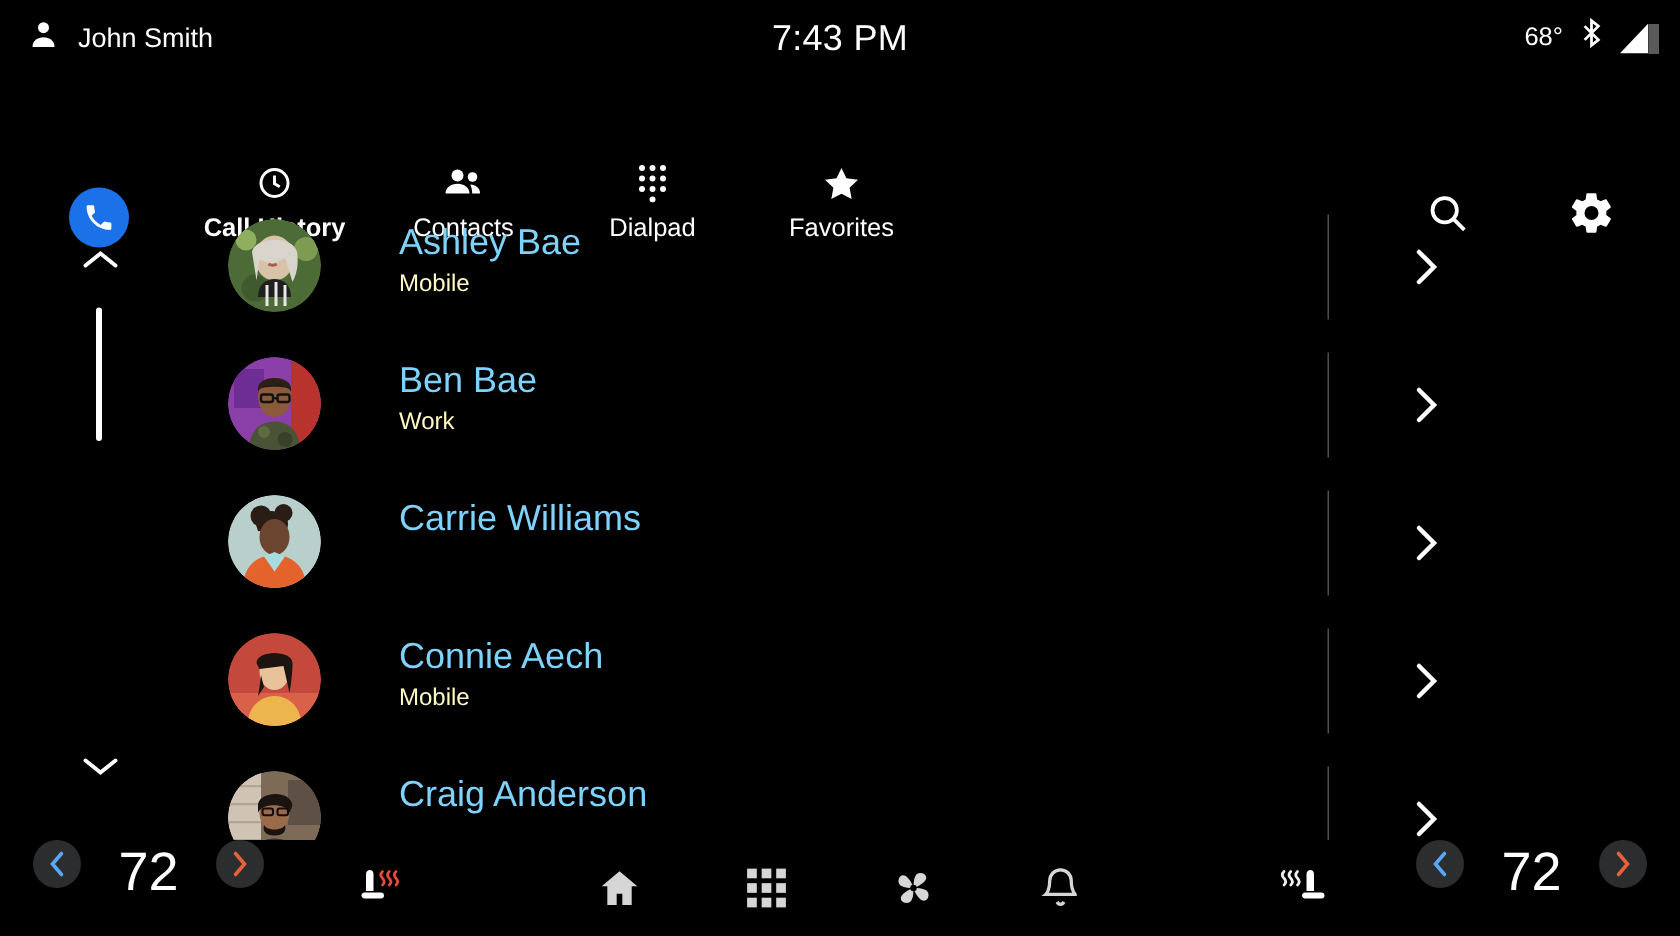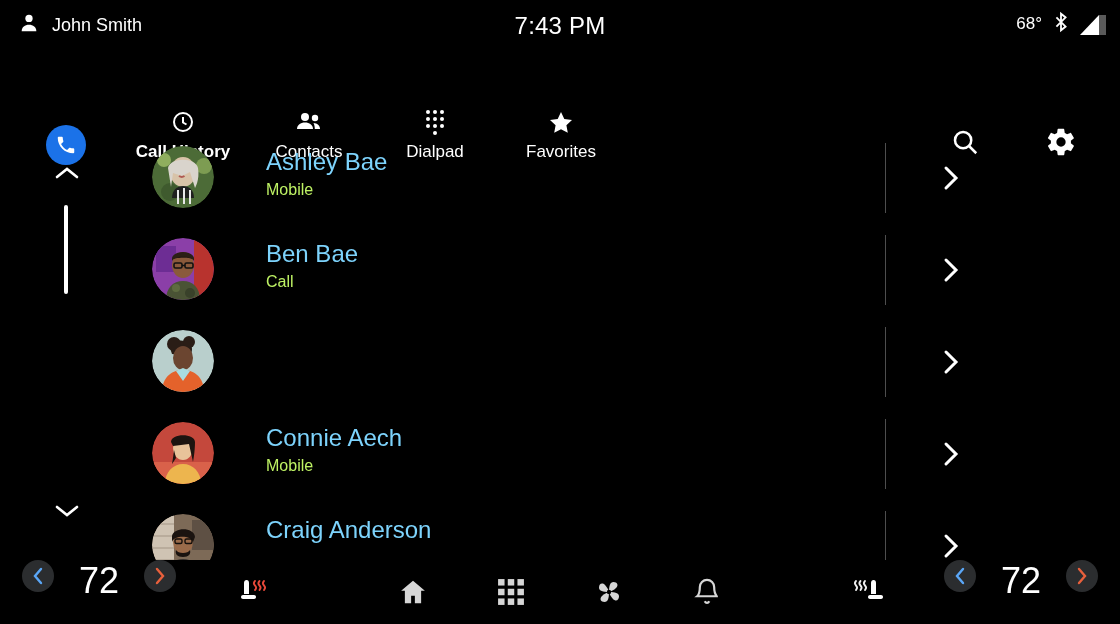--- a/index.html
+++ b/index.html
@@ -37,21 +37,21 @@
   .act { width: 34px; height: 34px; display: flex; align-items: center; justify-content: center; cursor: pointer; }
 
   
   .list { position: absolute; left: 0; top: 139px; width: 1120px; height: 421px; overflow: hidden; }
   .row { position: relative; height: 92px; display: flex; align-items: center; cursor: pointer; }
   .avatar { position: absolute; left: 152px; width: 62px; height: 62px; border-radius: 50%;
             overflow: hidden; top: 7px; }
   .avatar .ph { width: 100%; height: 100%; }
   .rtext { position: absolute; left: 266px; top: 8px; }
   .rname { color: #7dd3fc; font-size: 24px; line-height: 30px; }
-  .rsub { color: #bef264; font-size: 16px; line-height: 22px; margin-top: 2px; }
+  .rsub { color: #fef9c3; font-size: 16px; line-height: 22px; margin-top: 2px; }
   .rdiv { position: absolute; left: 885px; top: 4px; width: 1px; height: 70px; background: #4e4e4e; }
   .rchev { position: absolute; left: 936px; top: 24px; width: 30px; height: 30px;
            display: flex; align-items: center; justify-content: center; }
 
   
   .scroll-up { position: absolute; left: 52px; top: 160px; width: 30px; height: 26px;
                display: flex; align-items: center; justify-content: center; cursor: pointer; }
   .scroll-down { position: absolute; left: 52px; top: 498px; width: 30px; height: 26px;
                  display: flex; align-items: center; justify-content: center; cursor: pointer; }
   .scroll-track { position: absolute; left: 64px; top: 205px; width: 4px; height: 89px;
@@ -238,21 +238,21 @@
             <rect x="33" y="25" width="8" height="5" rx="1.5" fill="none" stroke="#111" stroke-width="1.6"></rect>
             <path d="M30 27.5h3" stroke="#111" stroke-width="1.4"></path>
             <path d="M14 62c0-12 7-19 17-19s17 7 17 19z" fill="#4a5335"></path>
             <circle cx="24" cy="50" r="4" fill="#5e6b40"></circle>
               <circle cx="38" cy="55" r="5" fill="#39412a"></circle>
           </g>
         </svg>
       </div>
       <div class="rtext">
         <div class="rname">Ben Bae</div>
-        <div class="rsub">Call</div>
+        <div class="rsub">Work</div>
       </div>
       <div class="rdiv"></div>
       <div class="rchev">
         <svg width="18" height="26" viewBox="0 0 18 26" fill="none" stroke="#fff" stroke-width="3" stroke-linecap="round">
           <path d="M4 3l10 10L4 23"></path>
         </svg>
       </div>
     </div>
 
     <div class="row">
@@ -268,20 +268,21 @@
             <path d="M18 18c0-10 22-10 22 1 0 5-3 7-3 7l-17-2z" fill="#2a1d16"></path>
             <circle cx="22" cy="14" r="7" fill="#2a1d16"></circle>
               <circle cx="37" cy="12" r="6" fill="#2a1d16"></circle>
             <ellipse cx="31" cy="28" rx="10" ry="12" fill="#6b4530"></ellipse>
             <path d="M10 62c0-14 9-22 21-22s21 8 21 22z" fill="#e4622b"></path>
             <path d="M24 41l7 10 7-10-7-3z" fill="#a8dde0"></path>
           </g>
         </svg>
       </div>
       <div class="rtext">
+        <div class="rname">Carrie Williams</div>
       </div>
       <div class="rdiv"></div>
       <div class="rchev">
         <svg width="18" height="26" viewBox="0 0 18 26" fill="none" stroke="#fff" stroke-width="3" stroke-linecap="round">
           <path d="M4 3l10 10L4 23"></path>
         </svg>
       </div>
     </div>
 
     <div class="row">

